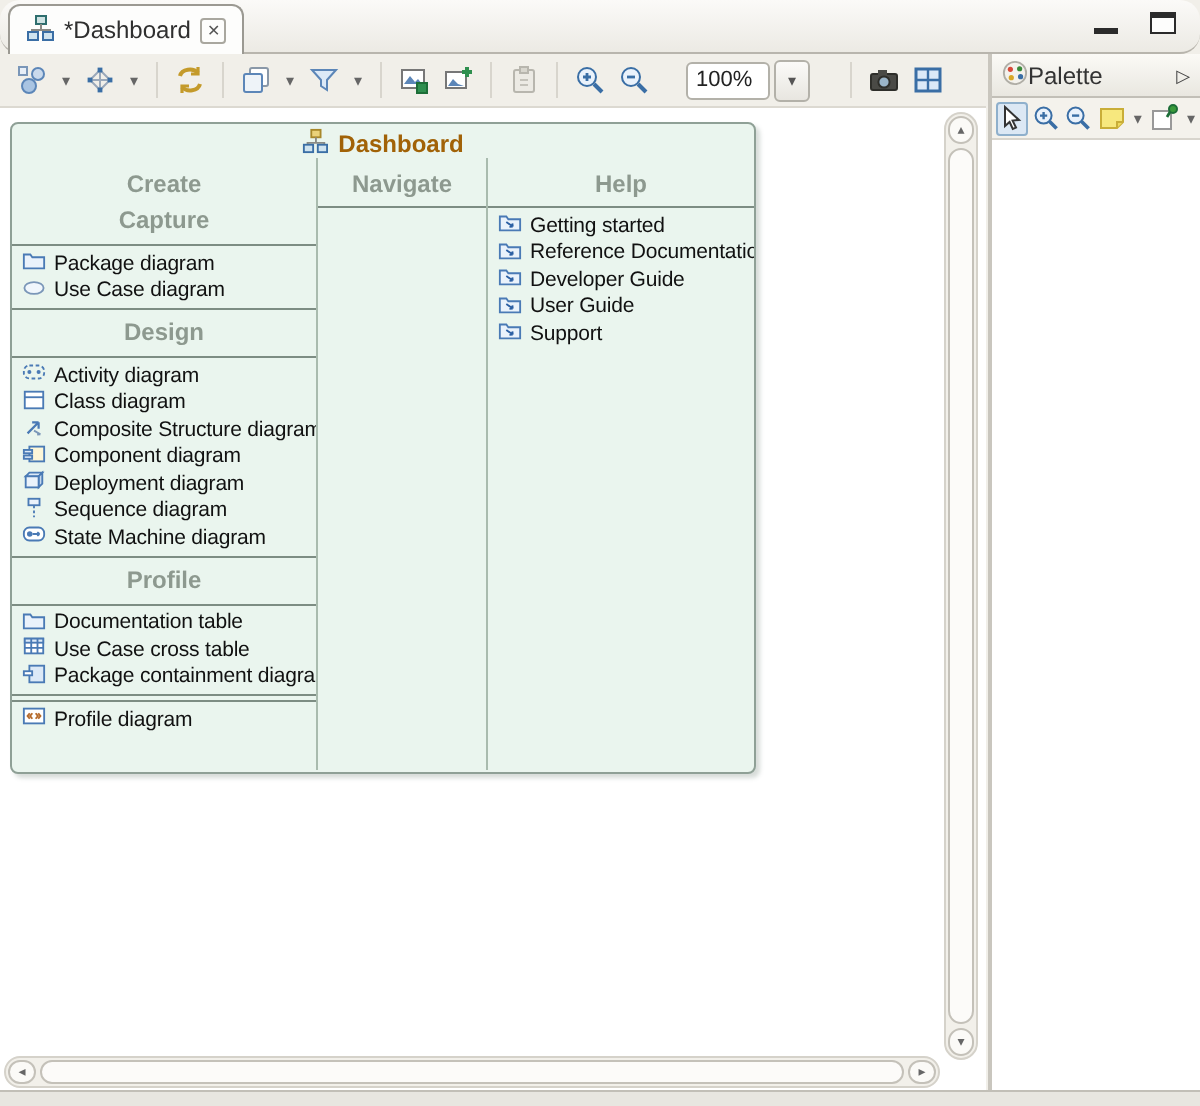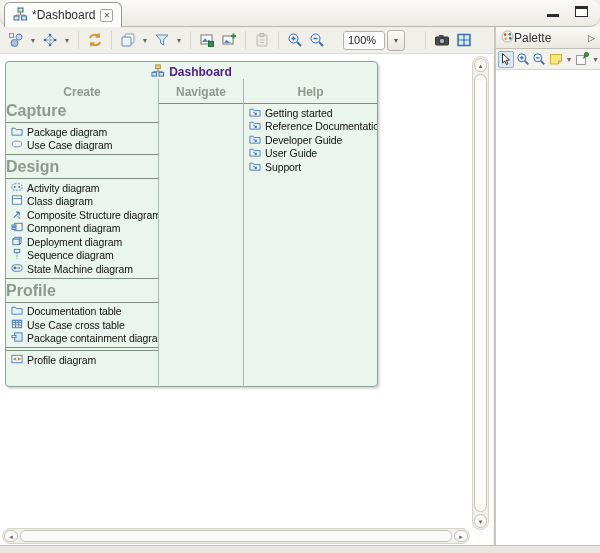--- a/index.html
+++ b/index.html
@@ -37,30 +37,30 @@
              font-size:8px; color:#555; }
 
   
   .canvas { position:absolute; top:54px; left:0; width:493px; height:491px; background:#fff; }
 
   
   .panel { position:absolute; left:5px; top:7px; width:373px; height:326px;
            background:#eaf5ee; border:1px solid #8fa096; border-radius:4px;
            box-shadow:2px 2px 2px rgba(110,130,120,.28); overflow:hidden; }
   .panel-title { height:17px; display:flex; align-items:center; justify-content:center; gap:5px;
-                 font-size:12px; font-weight:bold; color:#4c1d95; padding-top:2px; }
+                 font-size:12px; font-weight:bold; color:#a16207; padding-top:2px; }
   .cols { display:flex; height:306px; }
   .col { overflow:hidden; }
   .col-create { width:153px; border-right:1px solid #a9bbae; }
   .col-navigate { width:85px; border-right:1px solid #a9bbae; }
   .col-help { flex:1; }
   .colhead { font-weight:bold; font-size:12px; color:#8d998f; text-align:center;
              height:18px; line-height:18px; }
   .colhead.first { padding-top:4px; height:22px; }
-  .subhead { font-weight:bold; font-size:16px; color:#8d998f; height:19px; line-height:19px; }
+  .subhead { font-weight:bold; font-size:12px; color:#8d998f; text-align:center; height:19px; line-height:19px; }
   .sep { height:1px; background:#7d8d83; margin:2px 0; }
   .item { display:flex; align-items:center; height:13.5px; font-size:10.5px; letter-spacing:-0.1px;
           color:#111; padding-left:5px; gap:4px; white-space:nowrap; }
   .item svg { width:12px; height:12px; flex:none; }
 
   
   .vscroll { position:absolute; left:472px; top:2px; width:17px; height:474px;
              background:#f2f0ea; border:1px solid #d5d2ca; border-radius:9px; }
   .vscroll .arrow { position:absolute; left:1px; width:13px; height:14px; background:#fbfaf7;
                     border:1px solid #c4c1b9; border-radius:7px; font-size:7px; color:#666;

